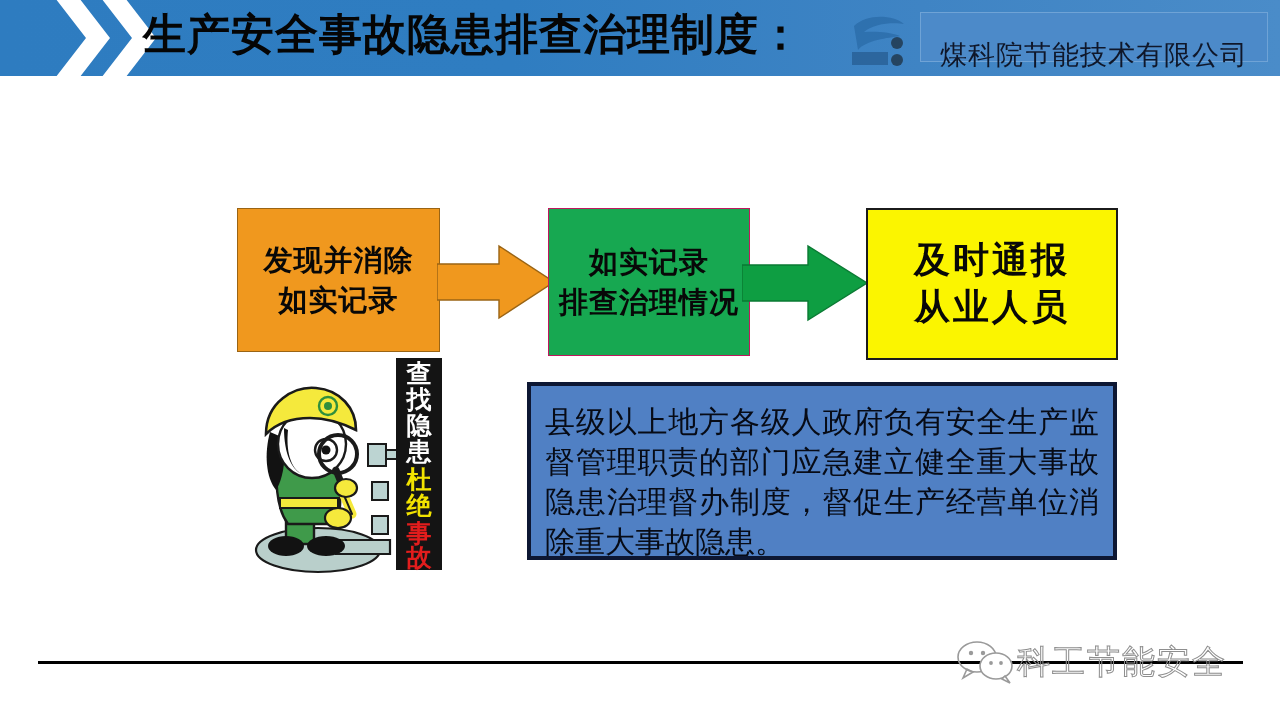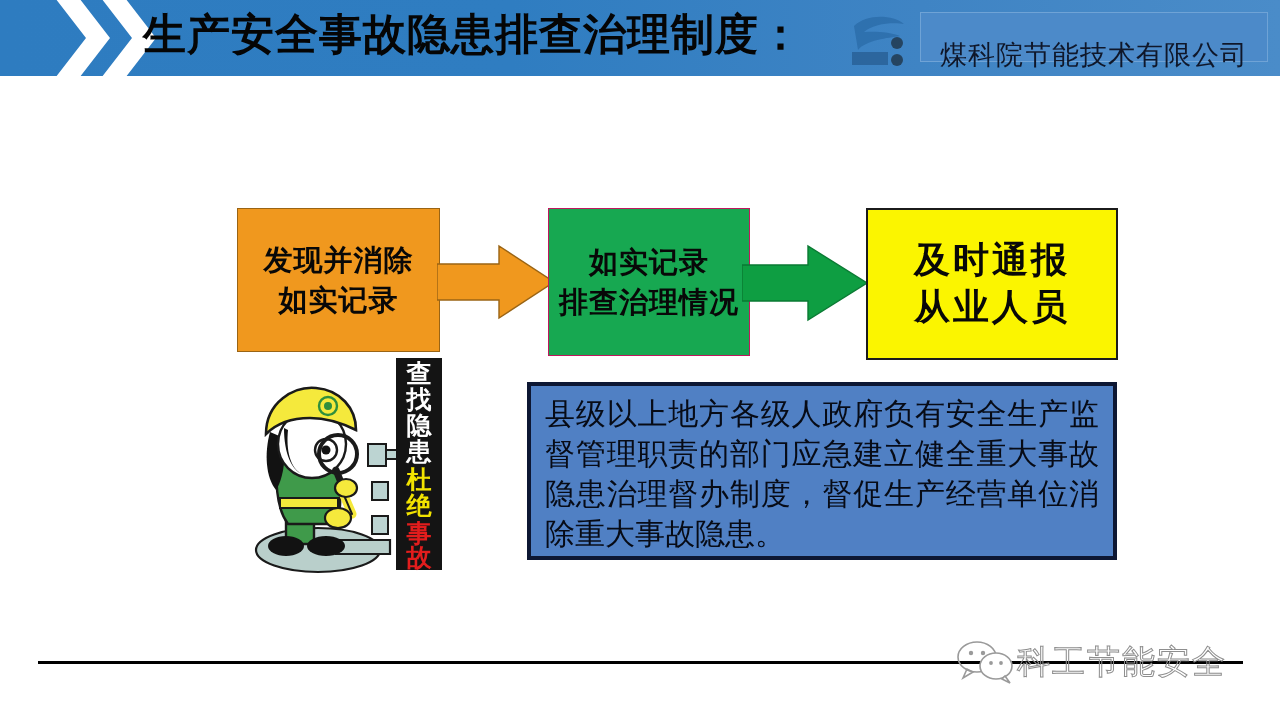--- a/index.html
+++ b/index.html
@@ -149,21 +149,21 @@
   
   #blue-text-box {
     position: absolute;
     left: 527px;
     top: 382px;
     width: 590px;
     height: 178px;
     background: #5080c4;
     border: 4px solid #0d1733;
     box-sizing: border-box;
-    padding: 8px 14px 0 14px;
+    padding: 16px 14px 0 14px;
   }
   #blue-text-box p {
     margin: 0;
     font-family: "DejaVu Serif", "Liberation Serif", serif;
     font-size: 30px;
     line-height: 40px;
     color: #070b16;
     letter-spacing: 0px;
     text-align: justify;
   }

